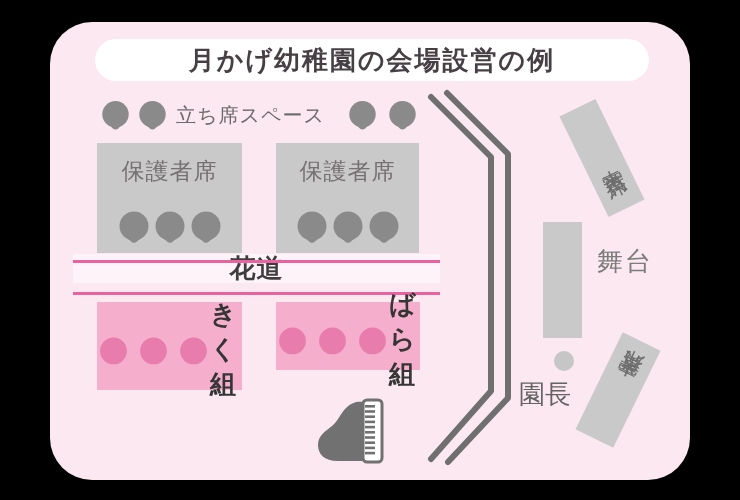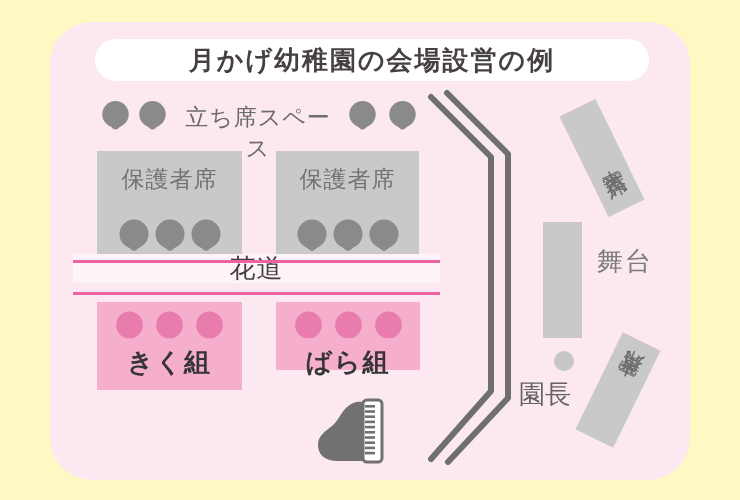--- a/index.html
+++ b/index.html
@@ -1,38 +1,38 @@
 <!DOCTYPE html>
 <html><head>
 <meta charset="utf-8">
 <style>
   html,body{margin:0;padding:0;background:#ffffff;}
-  .canvas{position:relative;width:740px;height:500px;background:#fef9c3;overflow:hidden;
+  .canvas{position:relative;width:740px;height:500px;background:#000000;overflow:hidden;
           font-family:"Liberation Sans","DejaVu Sans",sans-serif;}
   .venue{position:absolute;left:50px;top:22px;width:640px;height:458px;
          background:#fce8f0;border-radius:42px;}
   .title-pill{position:absolute;left:95px;top:39px;width:554px;height:42px;
               background:#ffffff;border-radius:21px;display:flex;align-items:center;justify-content:center;}
   .title-pill span{font-size:26px;font-weight:bold;color:#464044;letter-spacing:2px;}
 
   .person-icon{position:absolute;width:31px;height:34px;}
-  .standing-label{position:absolute;left:176px;top:102px;width:164px;text-align:center;
-                  font-size:23px;color:#6b6b6b;letter-spacing:1px;}
-
-  .seat-box{position:absolute;background:#c9c9c9;display:flex;flex-direction:column;align-items:center;margin-top:8px;}
+  .standing-label{position:absolute;left:176px;top:102px;width:164px;
+                  font-size:20px;color:#6b6b6b;letter-spacing:1px;}
+
+  .seat-box{position:absolute;background:#c9c9c9;display:flex;flex-direction:column;align-items:center;}
   .seat-box .seat-label{margin-top:13px;font-size:23px;color:#757071;letter-spacing:1px;}
   .icon-row{position:absolute;bottom:6px;display:flex;gap:2px;}
   .icon-row svg{width:34px;height:36px;}
 
   .hanamichi-strip{position:absolute;left:73px;top:254px;width:367px;height:29px;
-                   background:#fdf3f8;display:flex;align-items:center;justify-content:center;}
+                   background:#fdf3f8;display:flex;align-items:center;justify-content:center;font-weight:bold;}
   .hanamichi-strip span{font-size:26px;color:#3e3e3e;letter-spacing:1px;}
   .hanamichi-line{position:absolute;left:73px;width:367px;height:3px;background:#ec61a2;}
 
-  .class-box{position:absolute;background:#f5aecb;display:flex;flex-direction:column;align-items:center;}
+  .class-box{position:absolute;background:#f5aecb;display:flex;flex-direction:row;align-items:center;}
   .class-box .child-row{display:flex;gap:7px;margin-top:6px;}
   .class-box .child-row svg{width:33px;height:31px;}
   .class-box .class-label{margin-top:6px;font-size:26px;font-weight:600;color:#353535;letter-spacing:2px;}
 
   .divider-svg{position:absolute;left:420px;top:85px;}
   .piano-svg{position:absolute;left:316px;top:398px;}
 
   .stage-box{position:absolute;left:543px;top:222px;width:39px;height:116px;background:#c9c9c9;}
   .stage-label{position:absolute;left:597px;top:244px;font-size:26px;color:#7c7c7c;letter-spacing:2px;}
 

